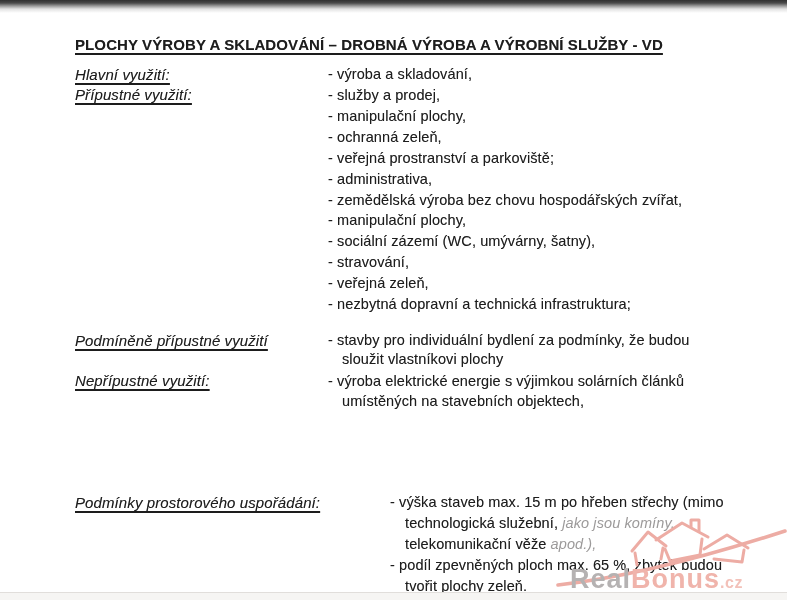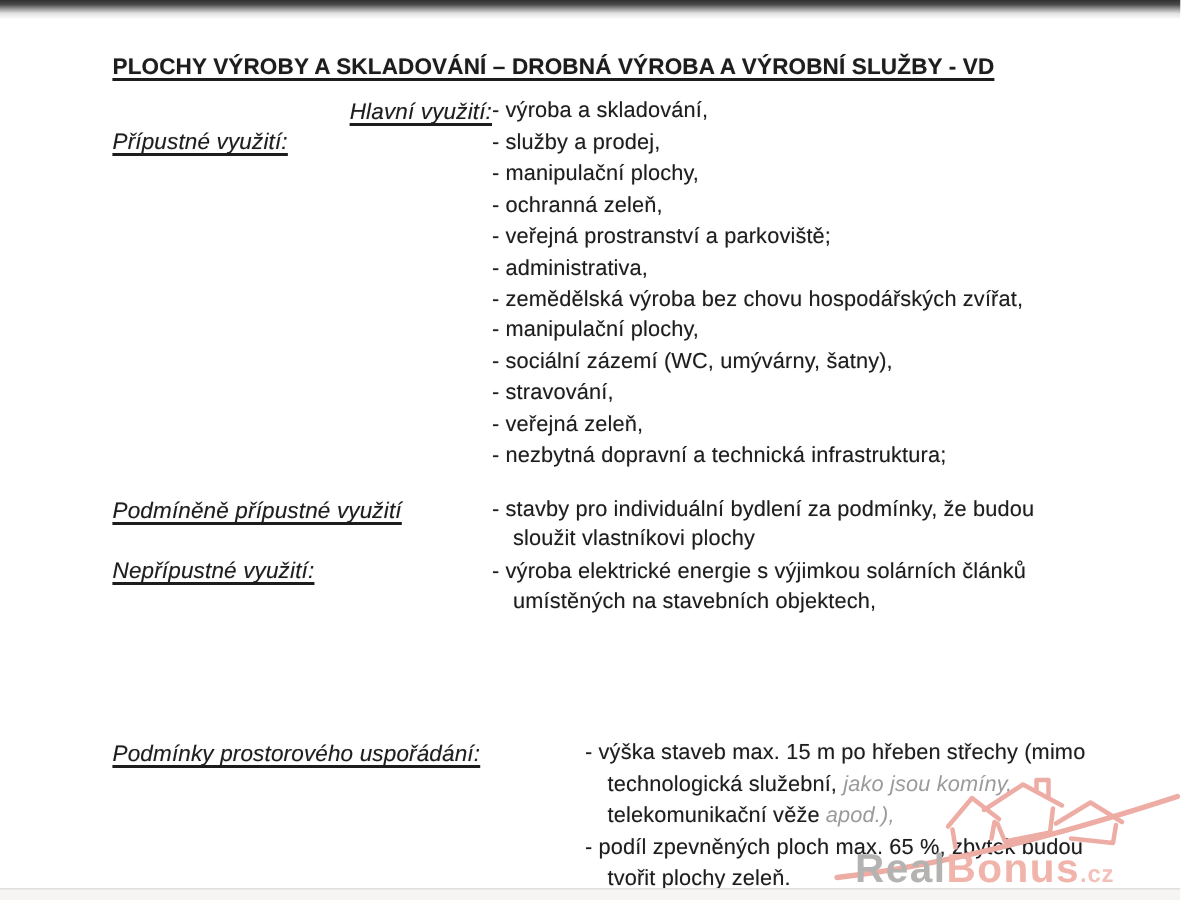--- a/index.html
+++ b/index.html
@@ -75,21 +75,21 @@
 <body>
 
 <div id="page">
 
   <div class="top-bar"></div>
 
   <h1 class="doc-title">PLOCHY VÝROBY A SKLADOVÁNÍ – DROBNÁ VÝROBA A VÝROBNÍ SLUŽBY - VD</h1>
 
   <div id="sections-root">
       <div class="section" style="top: 64px; line-height: 21px;">
-        <span class="label" style="width: 253px; text-align: right;">Hlavní využití:</span>
+        <span class="label" style="width: 253px;">Hlavní využití:</span>
         <div class="items">
           <div class="item">
             <div class="line"><span>- výroba a skladování,</span></div>
           </div>
         </div>
       </div>
       <div class="section" style="top: 85px; line-height: 20.9px;">
         <span class="label" style="width: 253px;">Přípustné využití:</span>
         <div class="items">
           <div class="item">

